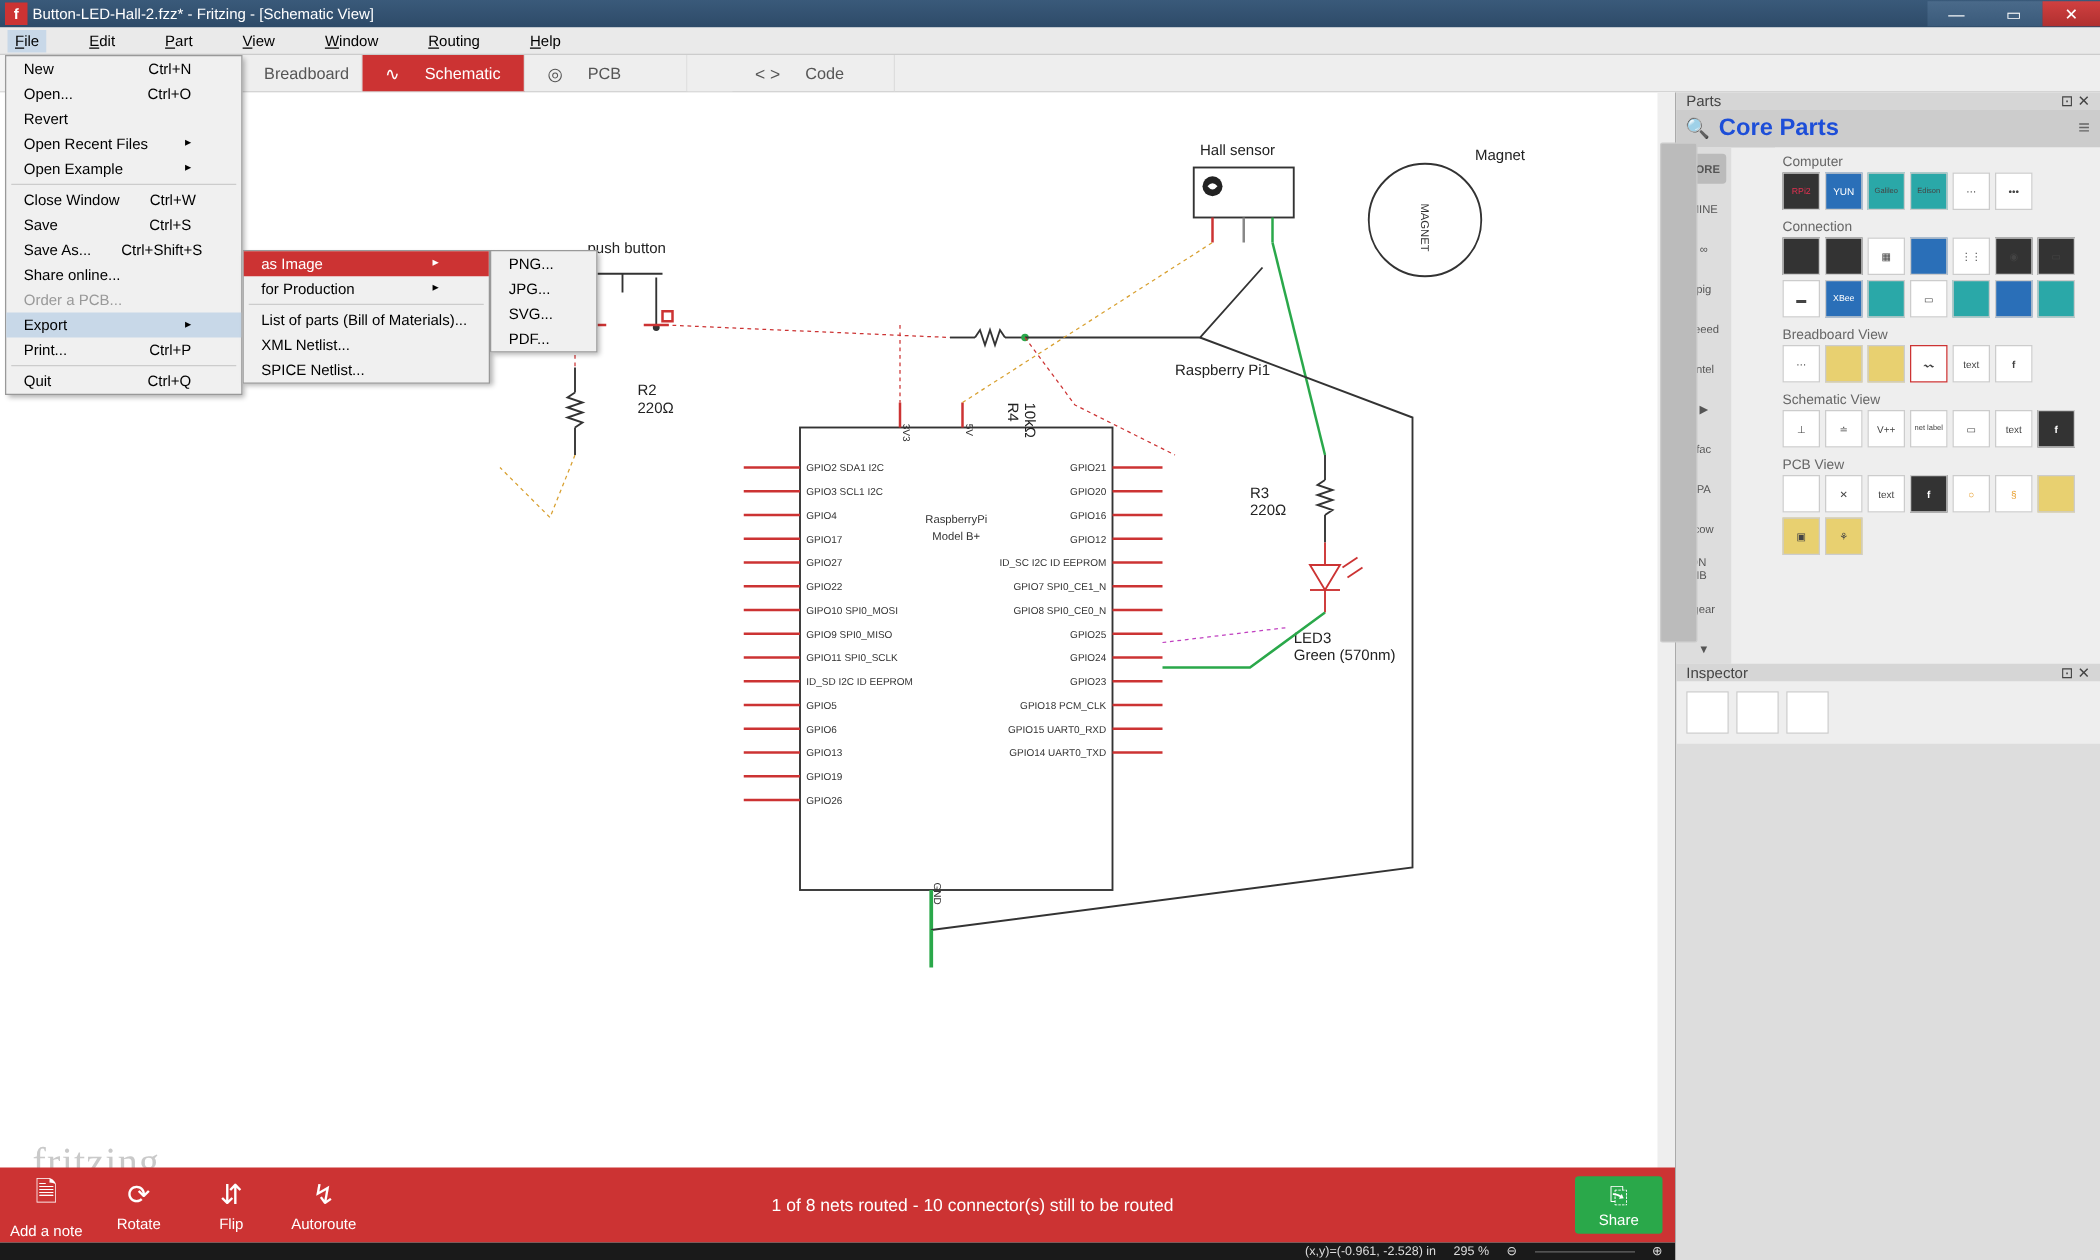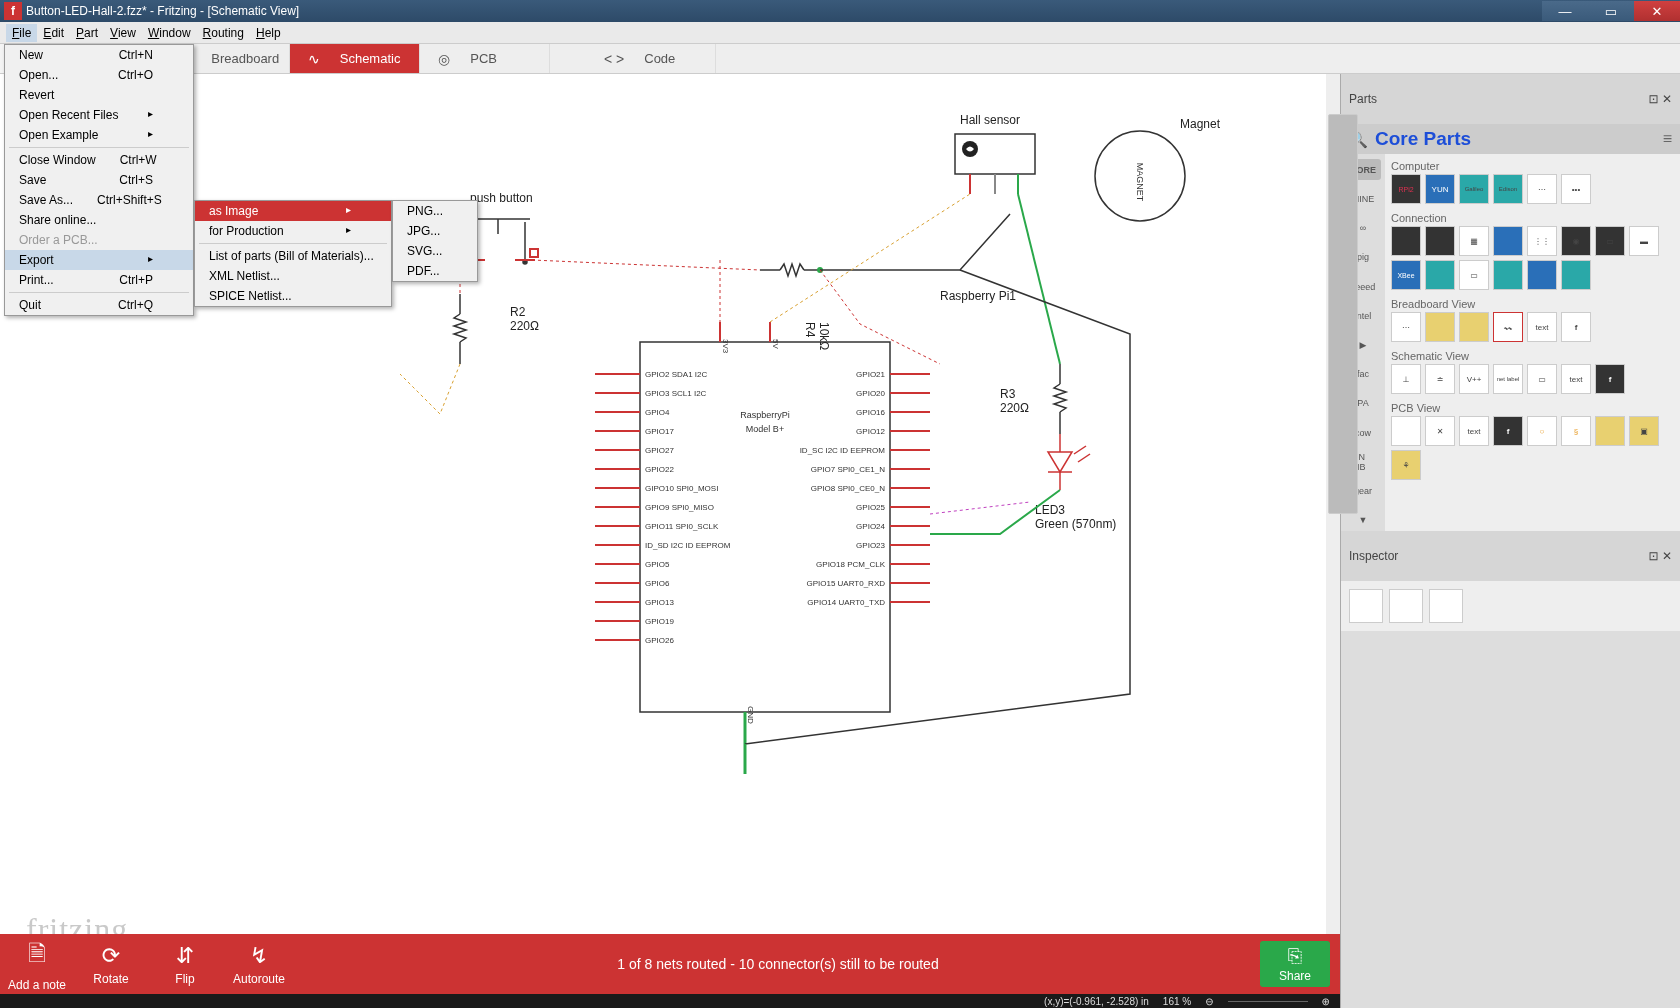--- a/index.html
+++ b/index.html
@@ -8,21 +8,21 @@
 
 .titlebar { height: 22px; background: linear-gradient(#3a5a7a,#2d4a68); color: #fff; display: flex; align-items: center; font-size: 12px; }
 .titlebar .app-icon { width: 18px; height: 18px; background: #cc3333; color:#fff; display:flex; align-items:center; justify-content:center; font-weight:bold; margin: 0 4px; font-size:12px;}
 .titlebar .title { flex: 1; }
 .titlebar .winbtn { width: 46px; height: 20px; display:flex; align-items:center; justify-content:center; color:#fff; font-size:13px;}
 .titlebar .minbtn { background: linear-gradient(#4a6a8a,#3a5a7a); }
 .titlebar .maxbtn { background: linear-gradient(#4a6a8a,#3a5a7a); }
 .titlebar .closebtn { background: linear-gradient(#d04040,#b03030); }
 
 
-.menubar { height: 22px; background: #eaeaea; display: flex; align-items: center; padding: 0 6px; font-size: 12px; gap: 0; border-bottom:1px solid #ccc; position:relative;}
+.menubar { height: 22px; background: #eaeaea; display: flex; align-items: center; padding: 0 6px; font-size: 12px; gap: 28px; border-bottom:1px solid #ccc; position:relative;}
 .menubar .item { padding: 2px 6px; cursor:default;}
 .menubar .item.active { background: #c8d8e8; }
 .menubar .item u { text-decoration: underline; }
 
 
 .viewtabs { height: 30px; background: #eee; display: flex; align-items: stretch; font-size: 13px; border-bottom:1px solid #ccc;}
 .viewtabs .tab { padding: 0 18px; display:flex; align-items:center; gap:20px; color:#555; border-right:1px solid #ddd; }
 .viewtabs .tab.welcome { width: 160px; background:#f4f4f4; }
 .viewtabs .tab.bread { width:130px;}
 .viewtabs .tab.schem { background:#cc3333; color:#fff; width:130px;}
@@ -60,29 +60,29 @@
 .actionbar .tool .ticon { font-size:22px; }
 .actionbar .center-msg { flex:1; text-align:center; font-size:14px; }
 .actionbar .sharebox { width:70px; height:46px; background:#2aa84a; display:flex; flex-direction:column; align-items:center; justify-content:center; gap:2px; margin-right:10px; border-radius:3px;}
 .actionbar .sharebox .sicon {font-size:18px; color:#fff;}
 
 
 .statusbar { position:absolute; left:0; right:0; bottom:0; height:14px; background:#1a1a1a; color:#ddd; font-size:10px; display:flex; align-items:center; justify-content:flex-end; gap:14px; padding:0 10px;}
 
 
 .rightpanel { width:340px; background:#eee; display:flex; flex-direction:column; border-left:1px solid #aaa; }
-.panel-hdr { background:#d6d6d6; padding:18px 8px; font-size:12px; color:#444; display:flex; justify-content:space-between; align-items:center;}
+.panel-hdr { background:#d6d6d6; padding:0 8px; font-size:12px; color:#444; display:flex; justify-content:space-between; align-items:center;}
 .searchrow { display:flex; align-items:center; background:#ccc; height:30px;}
 .searchrow .mag { width:34px; display:flex; align-items:center; justify-content:center; font-size:16px; color:#555;}
 .searchrow .coreparts { flex:1; font-size:19px; font-weight:bold; color:#1d4ed8; }
 .parts-body { display:flex; flex:1; min-height:0;}
 .parts-tabs { width:44px; background:#ddd; display:flex; flex-direction:column; align-items:center; padding-top:5px; gap:8px;}
 .parts-tabs .pt { width:36px; height:26px; display:flex; align-items:center; justify-content:center; font-size:9px; color:#555; border-radius:3px;}
 .parts-tabs .pt.active { background:#bbb; font-weight:bold;}
-.parts-content { flex:1; overflow:auto; background:#eee; padding:4px 6px;}
+.parts-content { flex:1; overflow:auto; background:#eee; padding:4px 6px;margin-left:35px;}
 .pc-section { margin-bottom:6px;}
 .pc-section .sect-label { font-size:11px; color:#666; padding:2px 0; }
 .thumb-row { display:flex; flex-wrap:wrap; gap:4px;}
 .thumb { width:30px; height:30px; background:#fff; border:1px solid #ccc; display:flex; align-items:center; justify-content:center; font-size:8px; color:#444;}
 .thumb.dark{background:#333;}
 .thumb.blue{background:#2a6fb8; color:#fff;}
 .thumb.teal{background:#2aa8a8;}
 .thumb.yellow{background:#e8d070;}
 
 .inspector-body { padding:8px; display:flex; gap:6px;}
@@ -435,21 +435,21 @@
         </div>
       <div class="center-msg">1 of 8 nets routed - 10 connector(s) still to be routed</div>
       <div class="sharebox">
           <div class="sicon">⎘</div>
           <span>Share</span>
         </div>
     </div>
 
     <div class="statusbar">
       <span>(x,y)=(-0.961, -2.528) in</span>
-      <span>161 %</span>
+      <span>295 %</span>
       <span>⊖</span>
       <span style="width:80px;border-bottom:1px solid #666;"></span>
       <span>⊕</span>
     </div>
   </div>
 
   <div class="rightpanel">
     <div class="panel-hdr">
       <span>Parts</span>
       <span>⊡ ✕</span>

